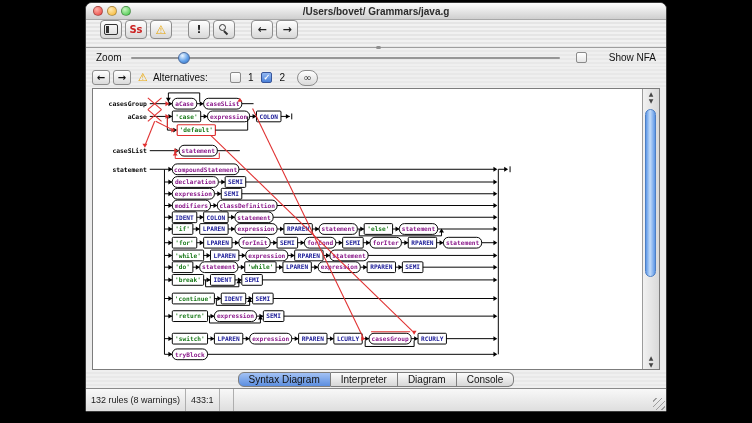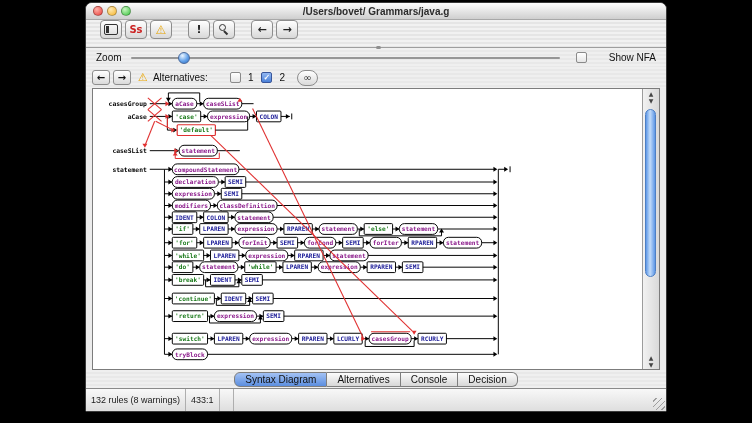--- a/index.html
+++ b/index.html
@@ -507,23 +507,23 @@
       <div class="vthumb"></div>
       <div class="sbarrows bottom">
         <div>▲</div>
         <div>▼</div>
       </div>
     </div>
   </div>
 
   <div class="tabbar" id="tabbar">
       <div class="tab selected">Syntax Diagram</div>
-      <div class="tab">Alternatives</div>
+      <div class="tab">Interpreter</div>
+      <div class="tab">Diagram</div>
       <div class="tab">Console</div>
-      <div class="tab">Decision</div>
     </div>
 
   <div class="statusbar">
     <div class="scell">132 rules (8 warnings)</div>
     <div class="scell">433:1</div>
     <div class="scell" style="width:14px"></div>
     <div class="sfill"></div>
     <div class="grip"></div>
   </div>
 

